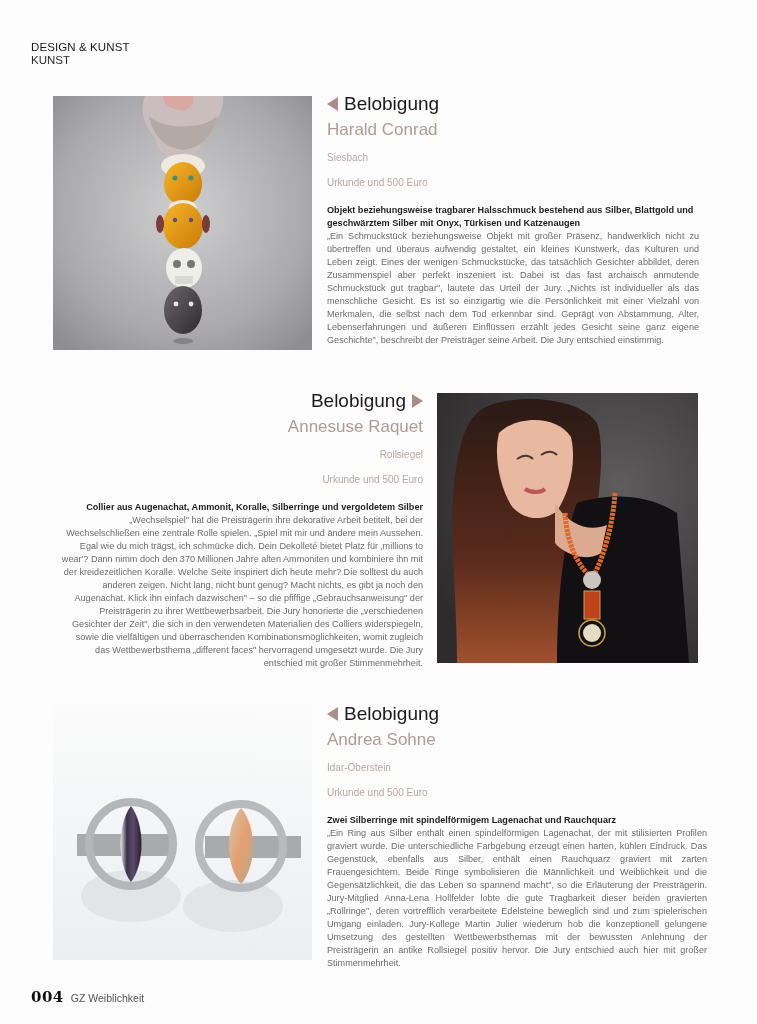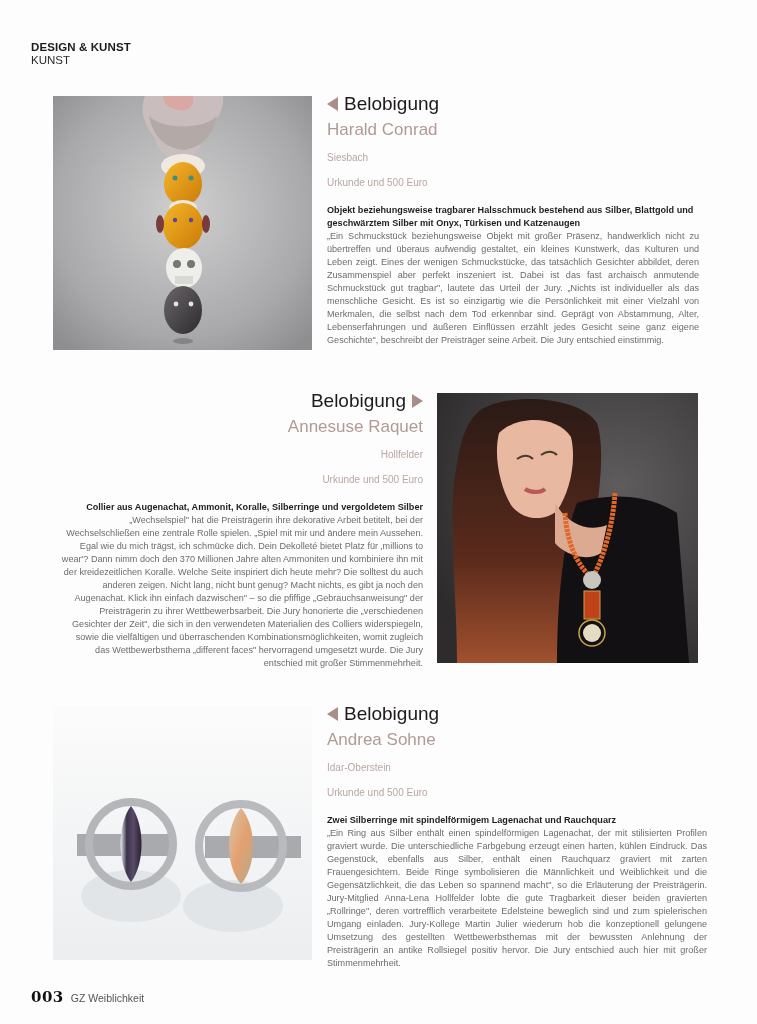--- a/index.html
+++ b/index.html
@@ -1,20 +1,20 @@
 <!DOCTYPE html>
 <html><head>
   <meta charset="utf-8">
   <style>
     * { box-sizing: border-box; margin: 0; padding: 0; }
     html, body { width: 757px; height: 1024px; background: #fdfdfd; overflow: hidden; }
     body { position: relative; font-family: "Liberation Sans", sans-serif; color: #6a6a6a; }
 
     .section-head { position: absolute; left: 31px; top: 41px; line-height: 13px; }
-    .section-head .cat { font-size: 11.5px; font-weight: bold; color: #1b1b1b; letter-spacing: 0.1px; }
+    .section-head .cat { font-size: 11.5px; font-weight: normal; color: #1b1b1b; letter-spacing: 0.1px; }
     .section-head .sub { font-size: 11.5px; color: #2a2a2a; }
 
     .photo { position: absolute; overflow: hidden; }
 
     .award { position: absolute; }
     .award .heading { font-size: 19px; font-weight: normal; color: #1e1a1b; line-height: 22px; display: flex; align-items: center; gap: 6px; }
     .award .tri { width: 0; height: 0; border-top: 7px solid transparent; border-bottom: 7px solid transparent; }
     .award .tri.left { border-right: 11px solid #a98d88; }
     .award .tri.right { border-left: 11px solid #a98d88; }
     .award .name { font-size: 17px; font-weight: normal; color: #b29a94; line-height: 20px; margin-top: 5px; }
@@ -91,21 +91,21 @@
   <div class="title">Objekt beziehungsweise tragbarer Halsschmuck bestehend aus Silber, Blattgold und geschwärztem Silber mit Onyx, Türkisen und Katzenaugen</div>
   <div class="body" style="text-align:justify; hyphens:auto;" lang="de">„Ein Schmuckstück beziehungsweise Objekt mit großer Präsenz, handwerklich nicht zu übertreffen und überaus aufwendig gestaltet, ein kleines Kunstwerk, das Kulturen und Leben zeigt. Eines der wenigen Schmuckstücke, das tatsächlich Gesichter abbildet, deren Zusammenspiel aber perfekt inszeniert ist. Dabei ist das fast archaisch anmutende Schmuckstück gut tragbar", lautete das Urteil der Jury. „Nichts ist individueller als das menschliche Gesicht. Es ist so einzigartig wie die Persönlichkeit mit einer Vielzahl von Merkmalen, die selbst nach dem Tod erkennbar sind. Geprägt von Abstammung, Alter, Lebenserfahrungen und äußeren Einflüssen erzählt jedes Gesicht seine ganz eigene Geschichte", beschreibt der Preisträger seine Arbeit. Die Jury entschied einstimmig.</div>
 </div>
 
 <div class="award right-align" style="left:60px; top:390px; width:363px;">
   <div class="heading">
     <span>Belobigung</span>
     <span class="tri right"></span>
   </div>
   <div class="name">Annesuse Raquet</div>
-  <div class="meta">Hollfelder</div>
+  <div class="meta">Rollsiegel</div>
   <div class="meta">Urkunde und 500 Euro</div>
   <div class="title">Collier aus Augenachat, Ammonit, Koralle, Silberringe und vergoldetem Silber</div>
   <div class="body" style="hyphens:auto;" lang="de">„Wechselspiel" hat die Preisträgerin ihre dekorative Arbeit betitelt, bei der Wechselschließen eine zentrale Rolle spielen. „Spiel mit mir und ändere mein Aussehen. Egal wie du mich trägst, ich schmücke dich. Dein Dekolleté bietet Platz für ‚millions to wear'? Dann nimm doch den 370 Millionen Jahre alten Ammoniten und kombiniere ihn mit der kreidezeitlichen Koralle. Welche Seite inspiriert dich heute mehr? Die solltest du auch anderen zeigen. Nicht lang, nicht bunt genug? Macht nichts, es gibt ja noch den Augenachat. Klick ihn einfach dazwischen" – so die pfiffige „Gebrauchsanweisung" der Preisträgerin zu ihrer Wettbewerbsarbeit. Die Jury honorierte die „verschiedenen Gesichter der Zeit", die sich in den verwendeten Materialien des Colliers widerspiegeln, sowie die vielfältigen und überraschenden Kombinationsmöglichkeiten, womit zugleich das Wettbewerbsthema „different faces" hervorragend umgesetzt wurde. Die Jury entschied mit großer Stimmenmehrheit.</div>
 </div>
 
 <div class="photo" style="left:437px; top:393px; width:261px; height:270px;">
   <svg width="261" height="270" viewBox="0 0 261 270">
     <defs>
       <radialGradient id="bg2" cx="70%" cy="35%" r="80%">
         <stop offset="0" stop-color="#5f5c5e"></stop>
@@ -170,15 +170,15 @@
     <span>Belobigung</span>
   </div>
   <div class="name">Andrea Sohne</div>
   <div class="meta">Idar-Oberstein</div>
   <div class="meta">Urkunde und 500 Euro</div>
   <div class="title">Zwei Silberringe mit spindelförmigem Lagenachat und Rauchquarz</div>
   <div class="body" style="text-align:justify; hyphens:auto;" lang="de">„Ein Ring aus Silber enthält einen spindelförmigen Lagenachat, der mit stilisierten Profilen graviert wurde. Die unterschiedliche Farbgebung erzeugt einen harten, kühlen Eindruck. Das Gegenstück, ebenfalls aus Silber, enthält einen Rauchquarz graviert mit zarten Frauengesichtern. Beide Ringe symbolisieren die Männlichkeit und Weiblichkeit und die Gegensätzlichkeit, die das Leben so spannend macht", so die Erläuterung der Preisträgerin. Jury-Mitglied Anna-Lena Hollfelder lobte die gute Tragbarkeit dieser beiden gravierten „Rollringe", deren vortrefflich verarbeitete Edelsteine beweglich sind und zum spielerischen Umgang einladen. Jury-Kollege Martin Julier wiederum hob die konzeptionell gelungene Umsetzung des gestellten Wettbewerbsthemas mit der bewussten Anlehnung der Preisträgerin an antike Rollsiegel positiv hervor. Die Jury entschied auch hier mit großer Stimmenmehrheit.</div>
 </div>
 
 <div class="footer">
-  <span class="pageno">003</span>
+  <span class="pageno">004</span>
   <span class="pub">GZ Weiblichkeit</span>
 </div>
 
 </body></html>

